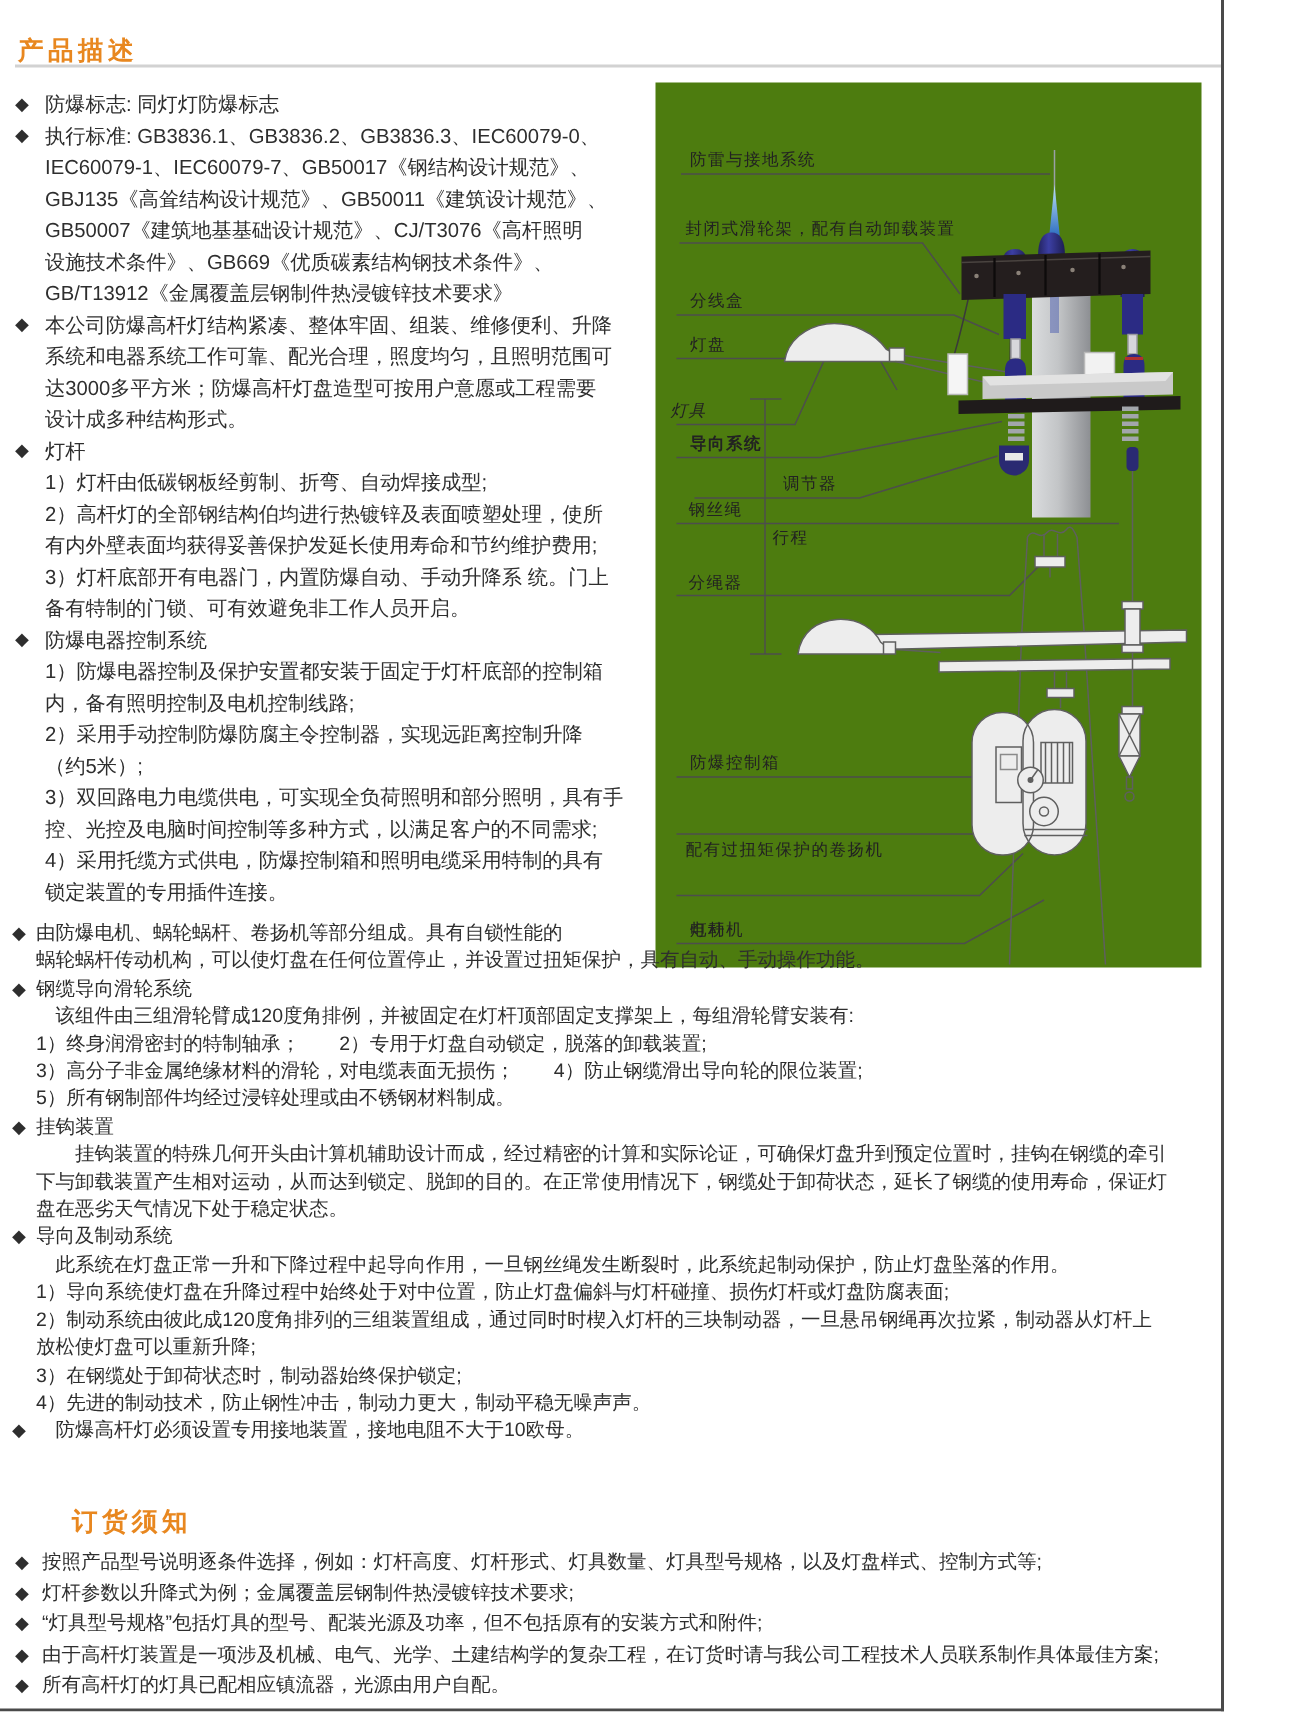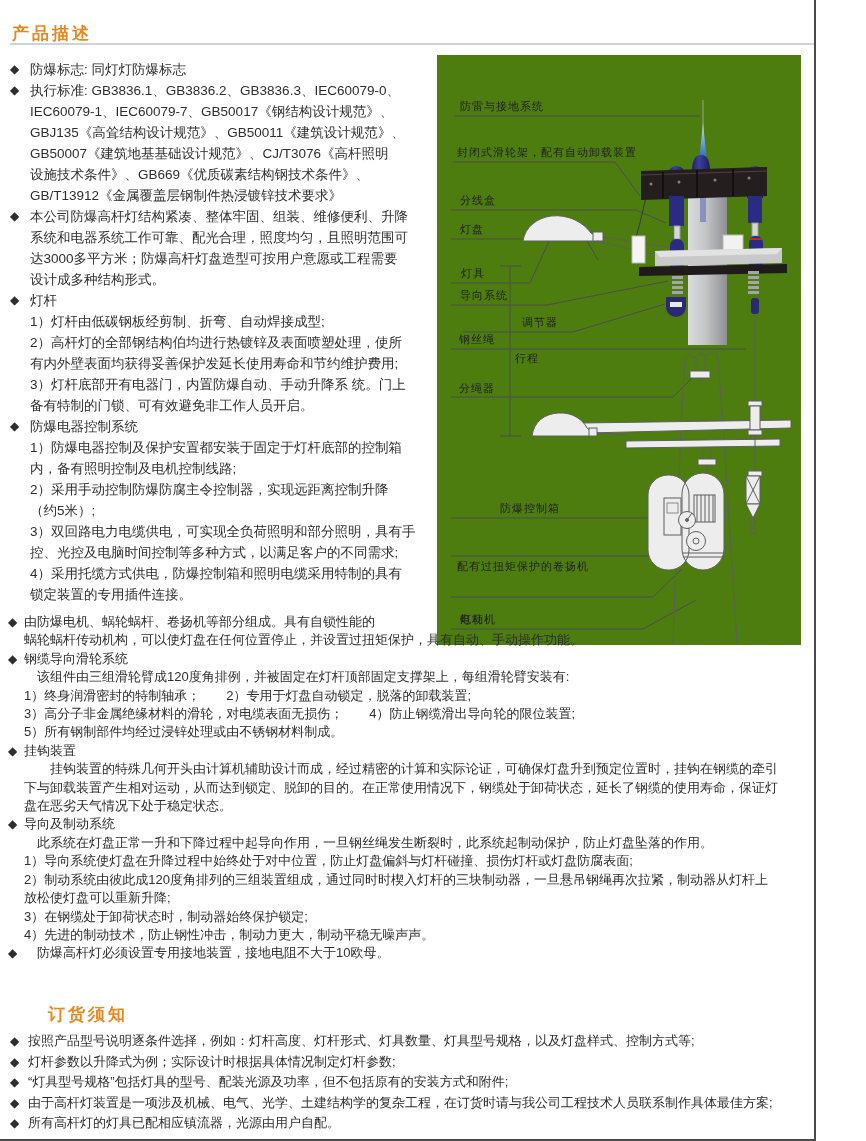--- a/index.html
+++ b/index.html
@@ -207,27 +207,27 @@
       <path d="M229,242 H249 V252 A10,10 0 0 1 229,252 Z" fill="#2A2A72"></path>
       <rect x="233" y="247" width="12" height="5" fill="#e8e8e8"></rect>
 
       <rect x="314" y="243" width="8" height="16" rx="3" fill="#2A2A72"></rect>
     </svg>
 
     <span class="dlabel" style="left:23px;top:44px;">防雷与接地系统</span>
     <span class="dlabel" style="left:20px;top:90px;">封闭式滑轮架，配有自动卸载装置</span>
     <span class="dlabel" style="left:23px;top:138px;">分线盒</span>
     <span class="dlabel" style="left:23px;top:167px;">灯盘</span>
-    <span class="dlabel" style="left:24px;top:211px;">灯具</span>
-    <span class="dlabel" style="left:23px;top:233px;">导向系统</span>
+    <span class="dlabel" style="left:10px;top:211px;font-style:italic;">灯具</span>
+    <span class="dlabel" style="left:23px;top:233px;font-weight:bold;">导向系统</span>
     <span class="dlabel" style="left:85px;top:260px;">调节器</span>
     <span class="dlabel" style="left:22px;top:277px;">钢丝绳</span>
     <span class="dlabel" style="left:78px;top:296px;">行程</span>
     <span class="dlabel" style="left:22px;top:310px;margin-top:16px;">分绳器</span>
-    <span class="dlabel" style="left:23px;top:446px;margin-left:40px;">防爆控制箱</span>
+    <span class="dlabel" style="left:23px;top:446px;">防爆控制箱</span>
     <span class="dlabel" style="left:20px;top:484px;margin-top:20px;">配有过扭矩保护的卷扬机</span>
     <span class="dlabel" style="left:23px;top:525px;margin-top:32px;">电动机</span>
     <span class="dlabel" style="left:23px;top:557px;">灯杆</span>
   </div>
 
   <div class="fw">
     <div class="fw-item">
       <span class="bullet">◆</span>
       <div class="fw-body">由防爆电机、蜗轮蜗杆、卷扬机等部分组成。具有自锁性能的
 蜗轮蜗杆传动机构，可以使灯盘在任何位置停止，并设置过扭矩保护，具有自动、手动操作功能。</div>
@@ -260,19 +260,19 @@
     <div class="fw-item">
       <span class="bullet">◆</span>
       <div class="fw-body">　防爆高杆灯必须设置专用接地装置，接地电阻不大于10欧母。</div>
     </div>
   </div>
 
   <div class="sec-title" style="left:16px;top:1003px;margin-left:32px;">订货须知</div>
 
   <div class="order">
     <div class="li"><span class="bullet">◆</span><span>按照产品型号说明逐条件选择，例如：灯杆高度、灯杆形式、灯具数量、灯具型号规格，以及灯盘样式、控制方式等;</span></div>
-    <div class="li"><span class="bullet">◆</span><span>灯杆参数以升降式为例；实际设计时根据具体情况制定灯杆参数;</span></div>
+    <div class="li"><span class="bullet">◆</span><span>灯杆参数以升降式为例；金属覆盖层钢制件热浸镀锌技术要求;</span></div>
     <div class="li"><span class="bullet">◆</span><span>“灯具型号规格”包括灯具的型号、配装光源及功率，但不包括原有的安装方式和附件;</span></div>
     <div class="li"><span class="bullet">◆</span><span>由于高杆灯装置是一项涉及机械、电气、光学、土建结构学的复杂工程，在订货时请与我公司工程技术人员联系制作具体最佳方案;</span></div>
     <div class="li"><span class="bullet">◆</span><span>所有高杆灯的灯具已配相应镇流器，光源由用户自配。</span></div>
   </div>
 
 </div>
 
 </body></html>

